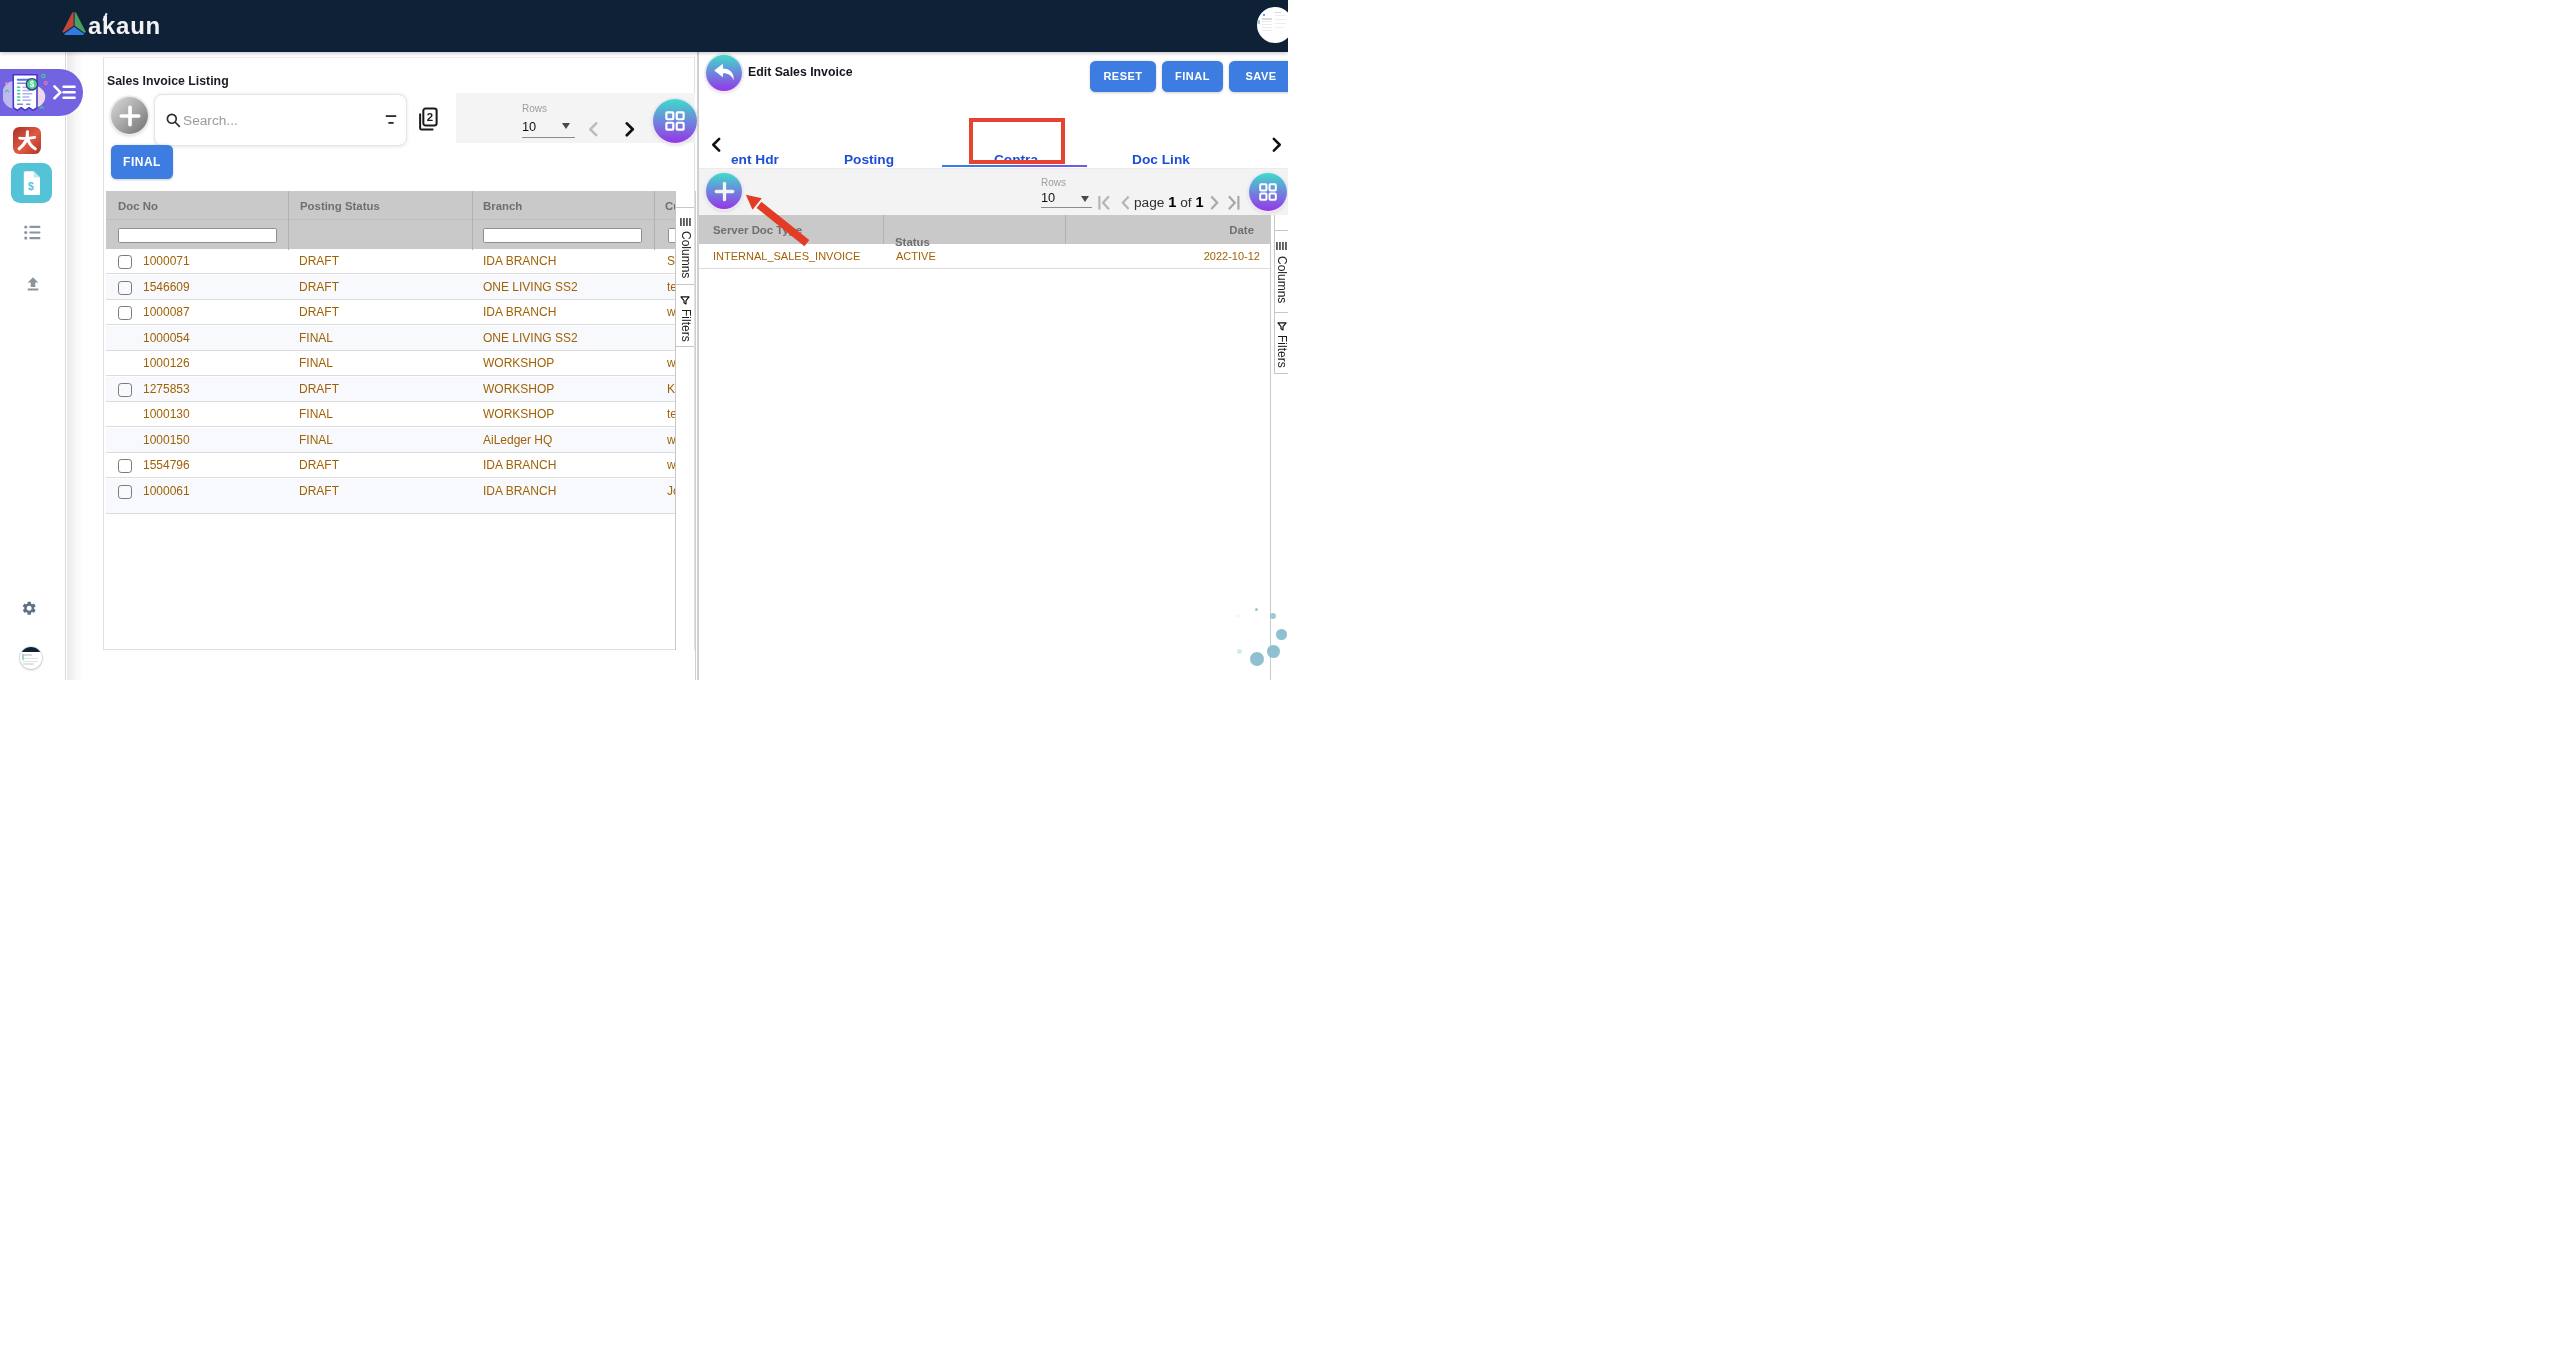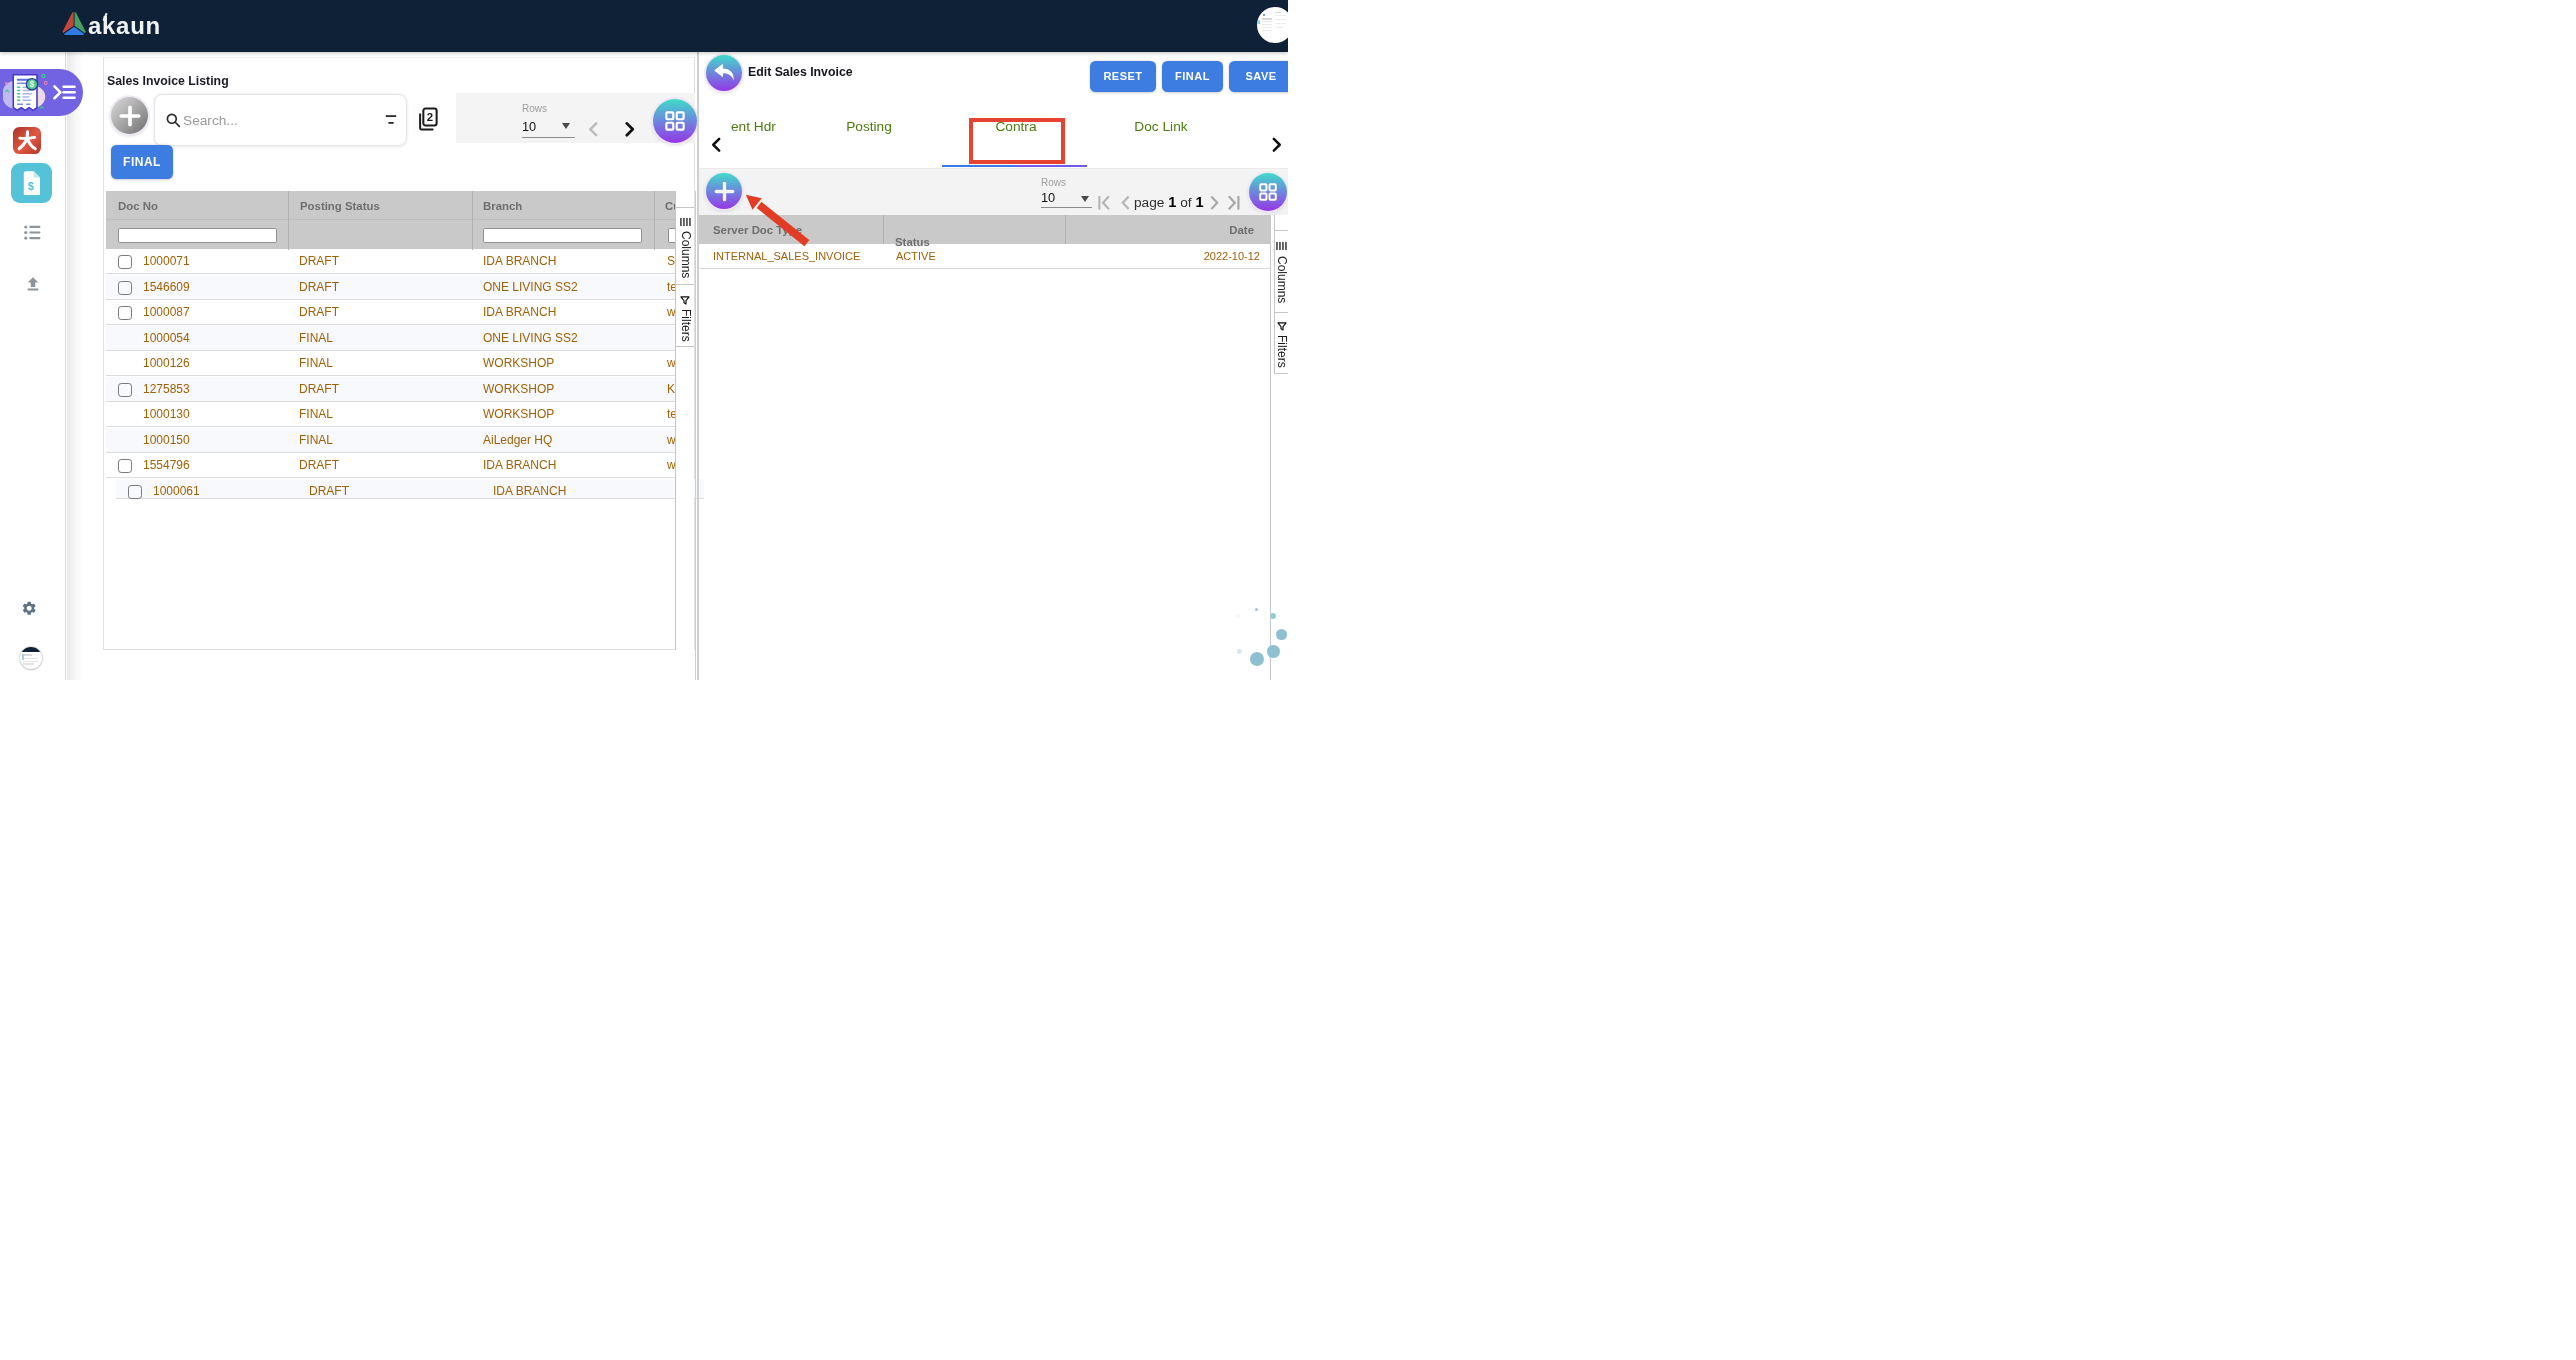--- a/index.html
+++ b/index.html
@@ -5,21 +5,21 @@
 *{margin:0;padding:0;box-sizing:border-box}
 html,body{background:#fff}
 #app{position:relative;width:1288px;height:680px;overflow:hidden;font-family:"Liberation Sans",sans-serif;background:#fff}
 .abs{position:absolute}
 .gcirc{position:absolute;border-radius:50%;background:linear-gradient(180deg,#3edcc9 0%,#6f83dd 52%,#9636e7 100%);box-shadow:0 0 0 1.8px #ece7f7,0 1.8px 4.6px rgba(0,0,0,.15)}
 .bluebtn{position:absolute;background:#3d7ce0;border-radius:5.5px;color:#fff;font-weight:bold;text-align:center;letter-spacing:0.5px;box-shadow:0 0.9px 2.7px rgba(0,0,0,.2)}
 .vtext{writing-mode:vertical-rl;color:#1c1c1c}
 .hdrtxt{position:absolute;font-size:11.4px;font-weight:bold;color:#6f6f6f;white-space:nowrap}
 .celltxt{position:absolute;font-size:12px;color:#a16207;white-space:nowrap}
 .sep{position:absolute;width:0.9px;background:#b2b2b2}
-.tabLbl{position:absolute;top:119px;width:146px;text-align:center;font-size:13.7px;font-weight:normal;color:#4d7c0f;white-space:nowrap}
+.tabLbl{position:absolute;top:152px;width:146px;text-align:center;font-size:13.7px;font-weight:bold;color:#1d4ed8;white-space:nowrap}
 </style>
 </head>
 <body>
 <div id="app">
 
 <div class="abs" style="left:0;top:0;width:1288px;height:52px;background:#0f2136;box-shadow:0 1.8px 3.6px rgba(0,0,0,.22);z-index:50">
   <svg class="abs" style="left:62px;top:11.4px" width="24" height="24.6" viewBox="0 0 26 27">
     <polygon points="12.6,0.8 12.6,16.2 1.2,24.2 0.6,22.2 11,1.8" fill="#c2493a"></polygon>
     <polygon points="13.6,0.8 15.2,1.8 25.6,22.2 25,24.4 13.6,16.2" fill="#4b9e63"></polygon>
     <polygon points="13.1,17.2 24.4,25.3 22.8,26.4 3.4,26.4 1.9,25.3" fill="#3179e3"></polygon>
@@ -243,21 +243,21 @@
       <div class="celltxt" style="left:377px;top:0;line-height:24.6px">AiLedger HQ</div>
       <div class="celltxt" style="left:561px;top:0;line-height:24.6px">wa</div>
     </div>
 <div class="abs" style="left:106px;top:453px;width:588px;height:25.4px;background:#fff;border-bottom:0.9px solid #dcdcdc;z-index:4">
       <div class="abs" style="left:12px;top:5.7px;width:14px;height:14px;border:1.8px solid #7a7a7a;border-radius:3.2px"></div>
       <div class="celltxt" style="left:37px;top:0;line-height:24.6px">1554796</div>
       <div class="celltxt" style="left:193px;top:0;line-height:24.6px">DRAFT</div>
       <div class="celltxt" style="left:377px;top:0;line-height:24.6px">IDA BRANCH</div>
       <div class="celltxt" style="left:561px;top:0;line-height:24.6px">wa</div>
     </div>
-<div class="abs" style="left:116px;top:479px;width:588px;height:20px;background:#f7f9fc;border-bottom:0.9px solid #dcdcdc;z-index:4">
+<div class="abs" style="left:106px;top:479px;width:588px;height:35px;background:#f7f9fc;border-bottom:0.9px solid #dcdcdc;z-index:4">
       <div class="abs" style="left:12px;top:5.7px;width:14px;height:14px;border:1.8px solid #7a7a7a;border-radius:3.2px"></div>
       <div class="celltxt" style="left:37px;top:0;line-height:24.6px">1000061</div>
       <div class="celltxt" style="left:193px;top:0;line-height:24.6px">DRAFT</div>
       <div class="celltxt" style="left:377px;top:0;line-height:24.6px">IDA BRANCH</div>
       <div class="celltxt" style="left:561px;top:0;line-height:24.6px">Jo</div>
     </div>
 
 <div class="abs" style="left:675px;top:191px;width:19px;height:459px;background:#fff;border-left:0.9px solid #c6c6c6;z-index:7"></div>
 <div class="abs" style="left:675px;top:207px;width:19px;height:0.9px;background:#c6c6c6;z-index:8"></div>
 <div class="abs" style="left:675px;top:284px;width:19px;height:0.9px;background:#c6c6c6;z-index:8"></div>

